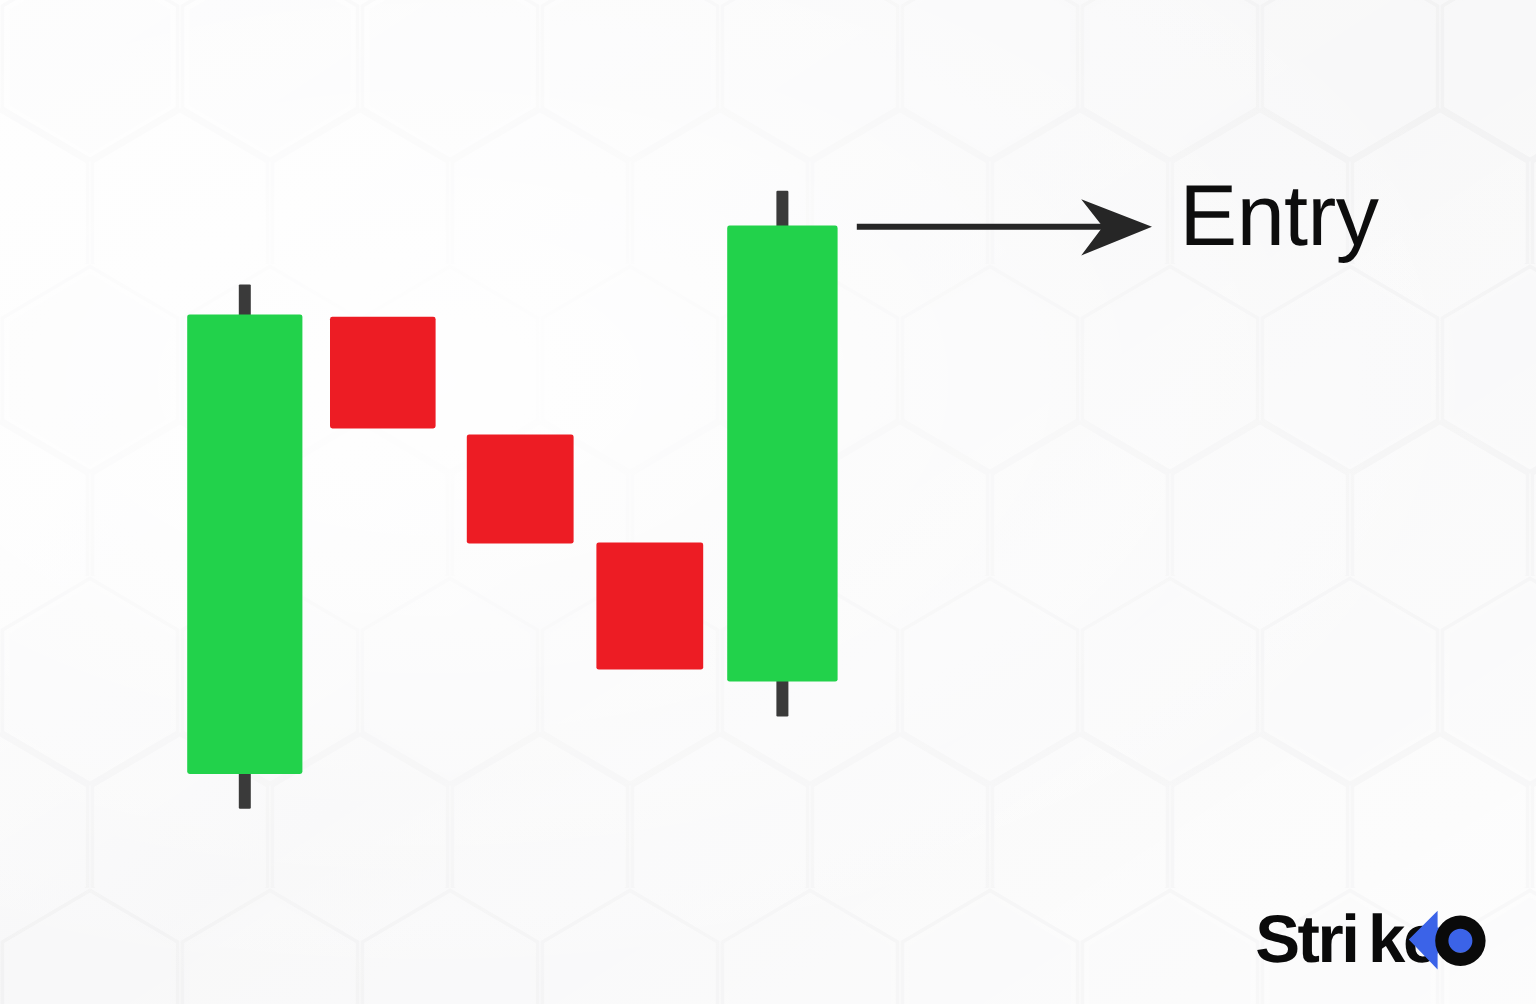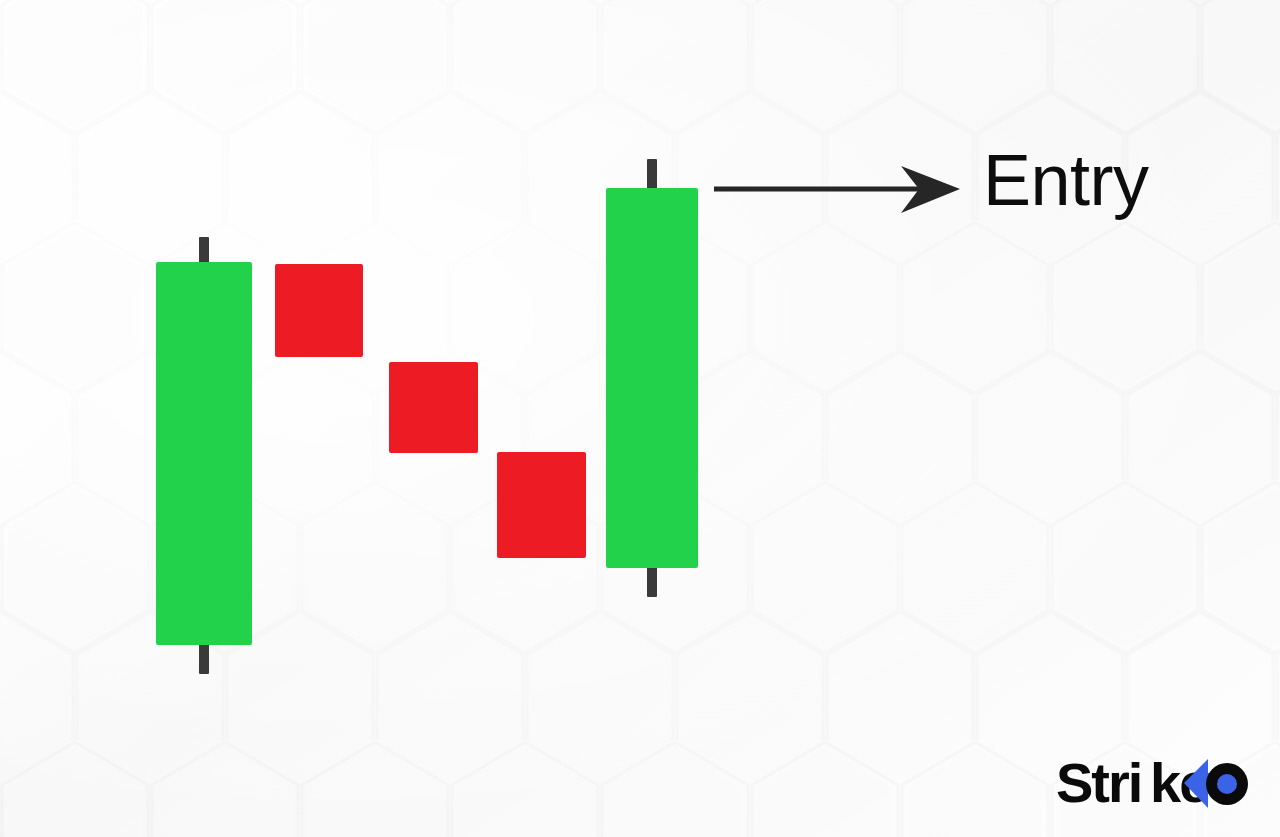--- a/index.html
+++ b/index.html
@@ -78,21 +78,21 @@
     font-weight: 400;
     letter-spacing: -0.5px;
     color: #0d0d0d;
     line-height: 1;
     white-space: nowrap;
   }
 
   
   .brand {
     position: absolute;
-    right: 28px;
+    right: 38px;
     bottom: 22px;
     height: 62px;
     display: flex;
     align-items: flex-end;
   }
   .brand svg { display: block; }
 </style>
 </head>
 <body>
 

